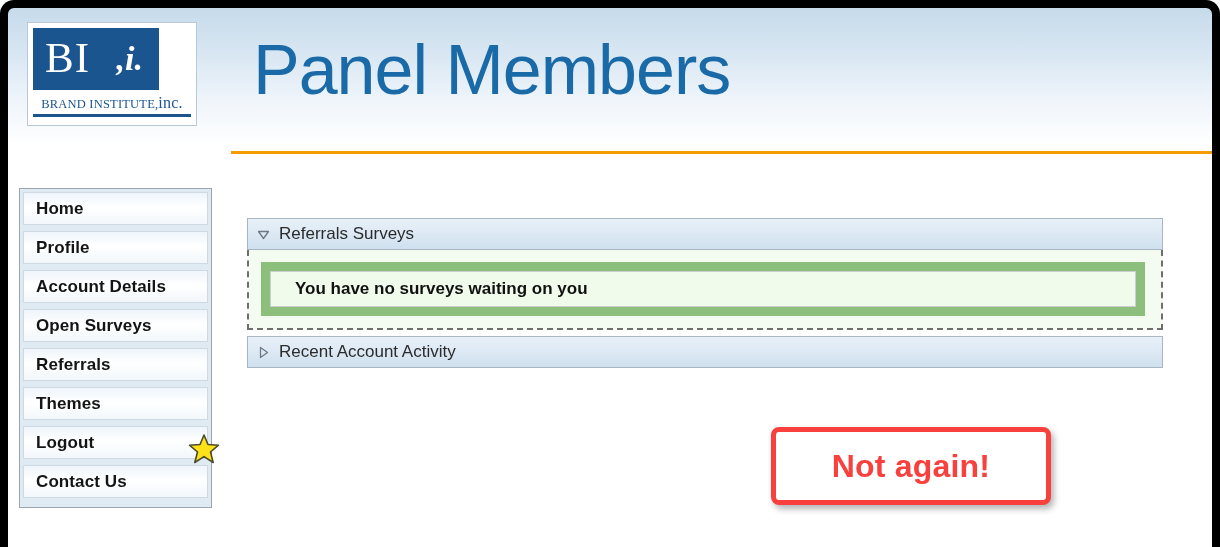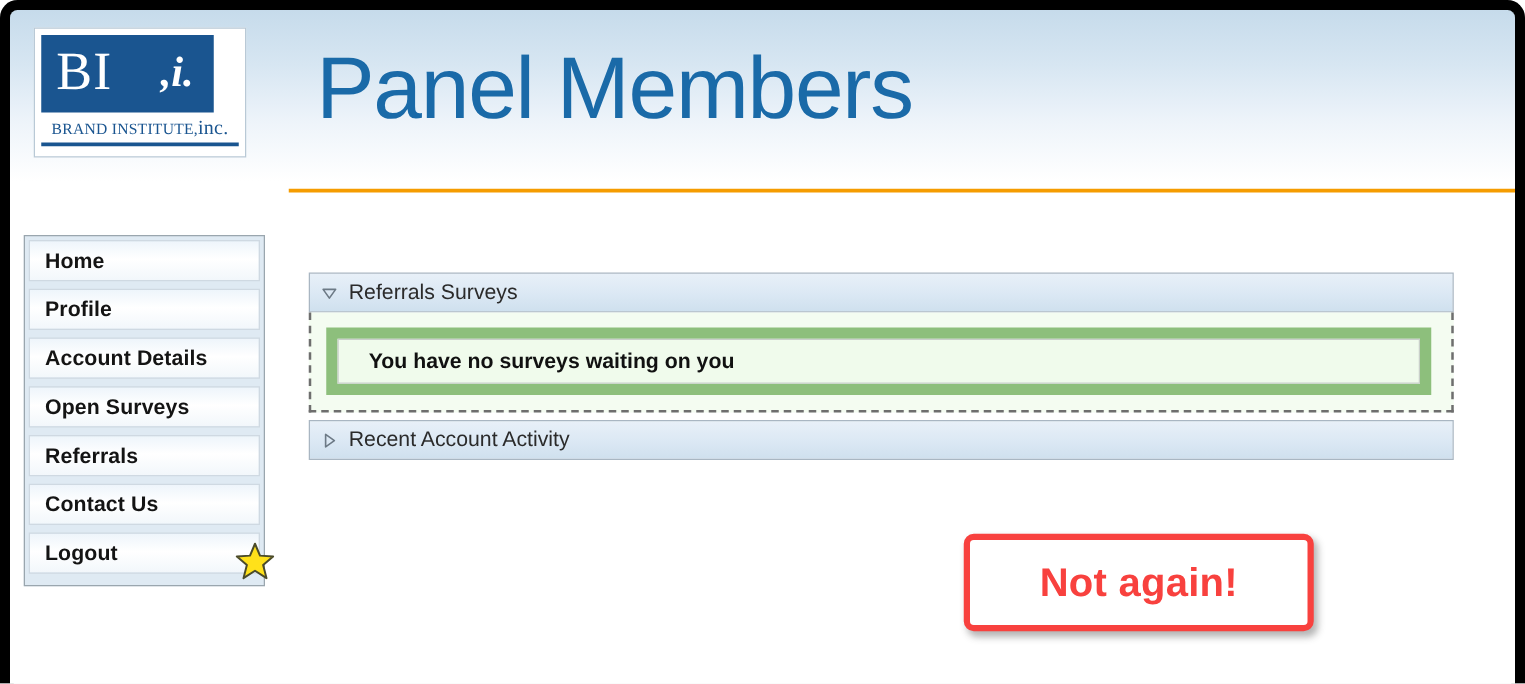--- a/index.html
+++ b/index.html
@@ -62,21 +62,21 @@
     top: 14px;
     width: 170px;
     height: 104px;
     background: #ffffff;
     border: 1px solid #b9c9d6;
     box-sizing: border-box;
     padding: 5px;
   }
   #logo-mark {
     position: relative;
-    width: 138px;
+    width: 126px;
     height: 62px;
     background: #1a5590;
     box-sizing: border-box;
   }
   #logo-bi {
     position: absolute;
     left: 12px;
     top: 4px;
     font-family: "Liberation Serif", serif;
     font-size: 43px;
@@ -286,24 +286,27 @@
       <div class="nav-item">
         <span>Account Details</span>
       </div>
       <div class="nav-item">
         <span>Open Surveys</span>
       </div>
       <div class="nav-item">
         <span>Referrals</span>
       </div>
       <div class="nav-item">
+        <span>Themes</span>
+      </div>
+      <div class="nav-item">
+        <span>Logout</span>
+      </div>
+      <div class="nav-item">
         <span>Contact Us</span>
-      </div>
-      <div class="nav-item">
-        <span>Logout</span>
       </div>
 
       <svg id="star-icon" viewBox="0 0 32 32">
         <polygon points="16,2 20,11.5 30.5,12.2 22.5,19 25.2,29.5 16,23.6 6.8,29.5 9.5,19 1.5,12.2 12,11.5" fill="#ffe11a" stroke="#4b4b2a" stroke-width="1.6" stroke-linejoin="round"></polygon>
       </svg>
     </div>
 
     <div id="content">
 
       <div class="panel-header">

